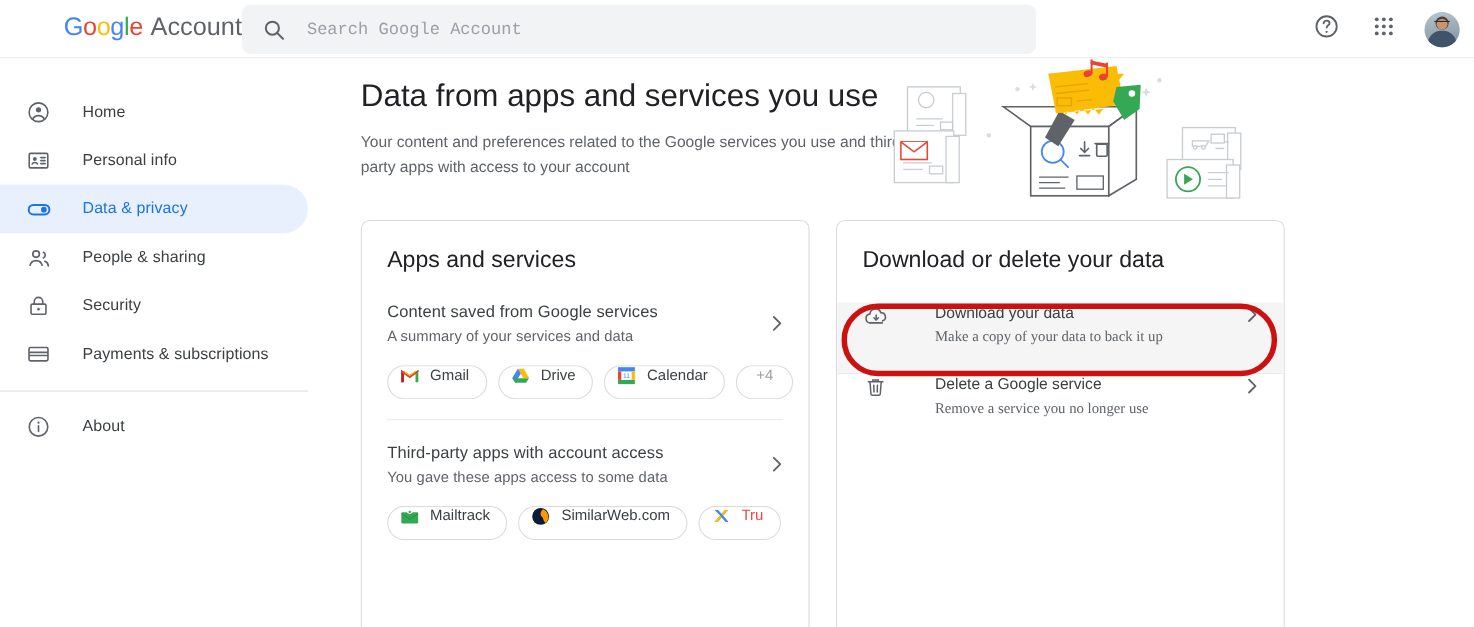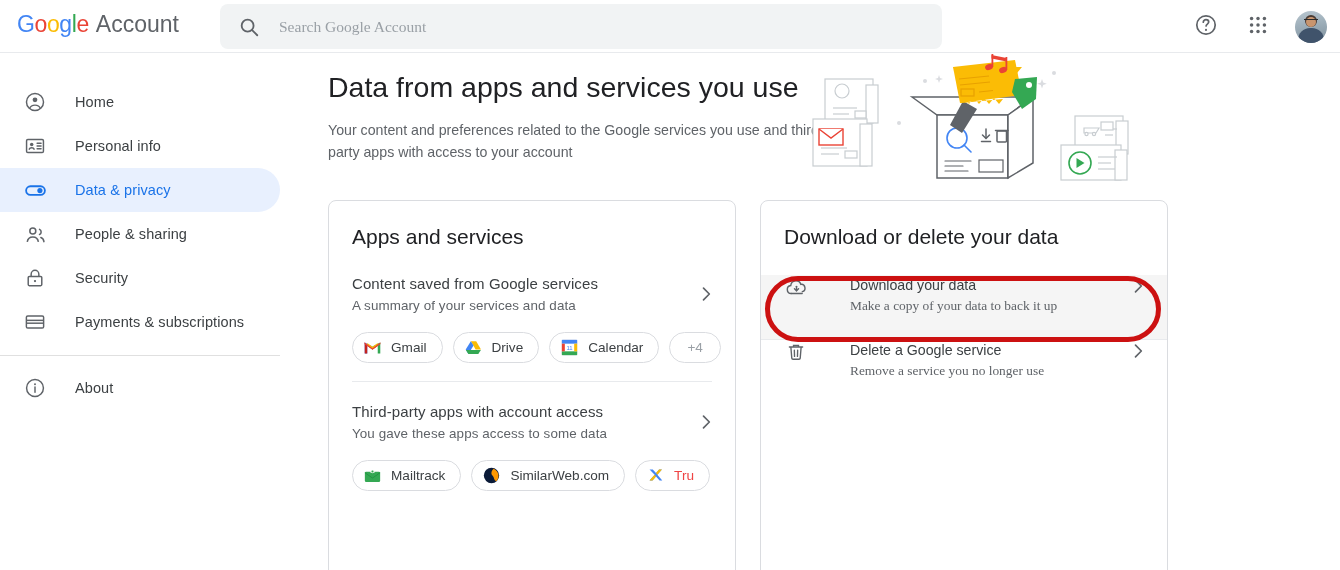--- a/index.html
+++ b/index.html
@@ -16,35 +16,35 @@
   .header {
     position: absolute; top: 0; left: 0; width: 1340px; height: 53px;
     background: #fff; border-bottom: 1px solid #e8eaed;
     display: flex; align-items: center;
   }
   .brand {
     position: absolute; left: 17px; top: 11px;
     font-size: 22px; letter-spacing: 0px; white-space: nowrap;
     display: flex; align-items: baseline;
   }
-  .glogo { font-size: 23px; font-weight: 400; letter-spacing: -0.4px; }
+  .glogo { font-size: 23px; font-weight: 400; letter-spacing: -0.4px; margin-left: 41px; }
   .glogo span { font-family: "Liberation Sans", sans-serif; }
   .g-b { color: #4285F4; } .g-r { color: #EA4335; } .g-y { color: #FBBC05; }
   .g-g { color: #34A853; }
   .brand-word { color: #5f6368; font-size: 23px; margin-left: 7px; font-weight: 400; }
 
   .searchbar {
     position: absolute; left: 220px; top: 4px; width: 722px; height: 45px;
     background: #f1f3f4; border-radius: 8px;
     display: flex; align-items: center; padding-left: 18px;
   }
   .searchbar .s-icon { width: 22px; height: 22px; flex: 0 0 22px; color: #5f6368; }
   .search-input {
     border: 0; outline: 0; background: transparent;
-    font-family: Liberation Serif, serif; font-size: 15.5px; color: #3c4043;
+    font-family: Liberation Mono, monospace; font-size: 15.5px; color: #3c4043;
     margin-left: 19px; width: 620px; height: 30px;
   }
   .search-input::placeholder { color: #9aa0a6; }
 
   .hdr-right { position: absolute; right: 13px; top: 0; height: 53px; display: flex; align-items: center; gap: 22px; }
   .hdr-btn { width: 30px; height: 30px; display: flex; align-items: center; justify-content: center; cursor: pointer; border-radius: 50%; }
   .avatar {
     width: 32px; height: 32px; border-radius: 50%; overflow: hidden; cursor: pointer;
     background: linear-gradient(170deg,#b9c6cf 0%, #9fb0bb 40%, #7d8f9c 100%);
     position: relative; flex: 0 0 32px;
@@ -98,21 +98,21 @@
     position: relative; display: flex; align-items: flex-start;
     padding: 0 18px 0 23px; cursor: pointer;
   }
   .row-texts { flex: 1 1 auto; }
   .row-title { font-size: 15px; color: #3c4043; line-height: 20px; letter-spacing: .1px; }
   .row-sub   { font-size: 13.4px; color: #5f6368; line-height: 20px; margin-top: 2px; letter-spacing: .1px; }
   .chev { width: 22px; height: 22px; flex: 0 0 22px; color: #5f6368; display:flex; align-items:center; justify-content:center; }
 
   .chiprow { display: flex; gap: 10px; padding-left: 23px; margin-top: 16px; overflow: hidden; width: 406px; }
   .chip {
-    display: flex; align-items: center; height: 31px; padding: 0 15px 0 11px;
+    display: flex; align-items: flex-start; height: 31px; padding: 0 15px 0 11px;
     border: 1px solid #dadce0; border-radius: 17px; background: #fff;
     font-size: 13.6px; color: #3c4043; white-space: nowrap; cursor: pointer; flex: 0 0 auto;
   }
   .chip .chip-ico { width: 17px; height: 17px; flex: 0 0 17px; margin-right: 10px; display:flex; align-items:center; justify-content:center; }
   .chip.more { color: #9aa0a6; padding: 0 17px; justify-content: center; }
   .card-sep { height: 1px; background: #e8eaed; margin: 18px 23px 0 23px; }
 
   
   .dl-row {
     position: relative; display: flex; align-items: flex-start;

